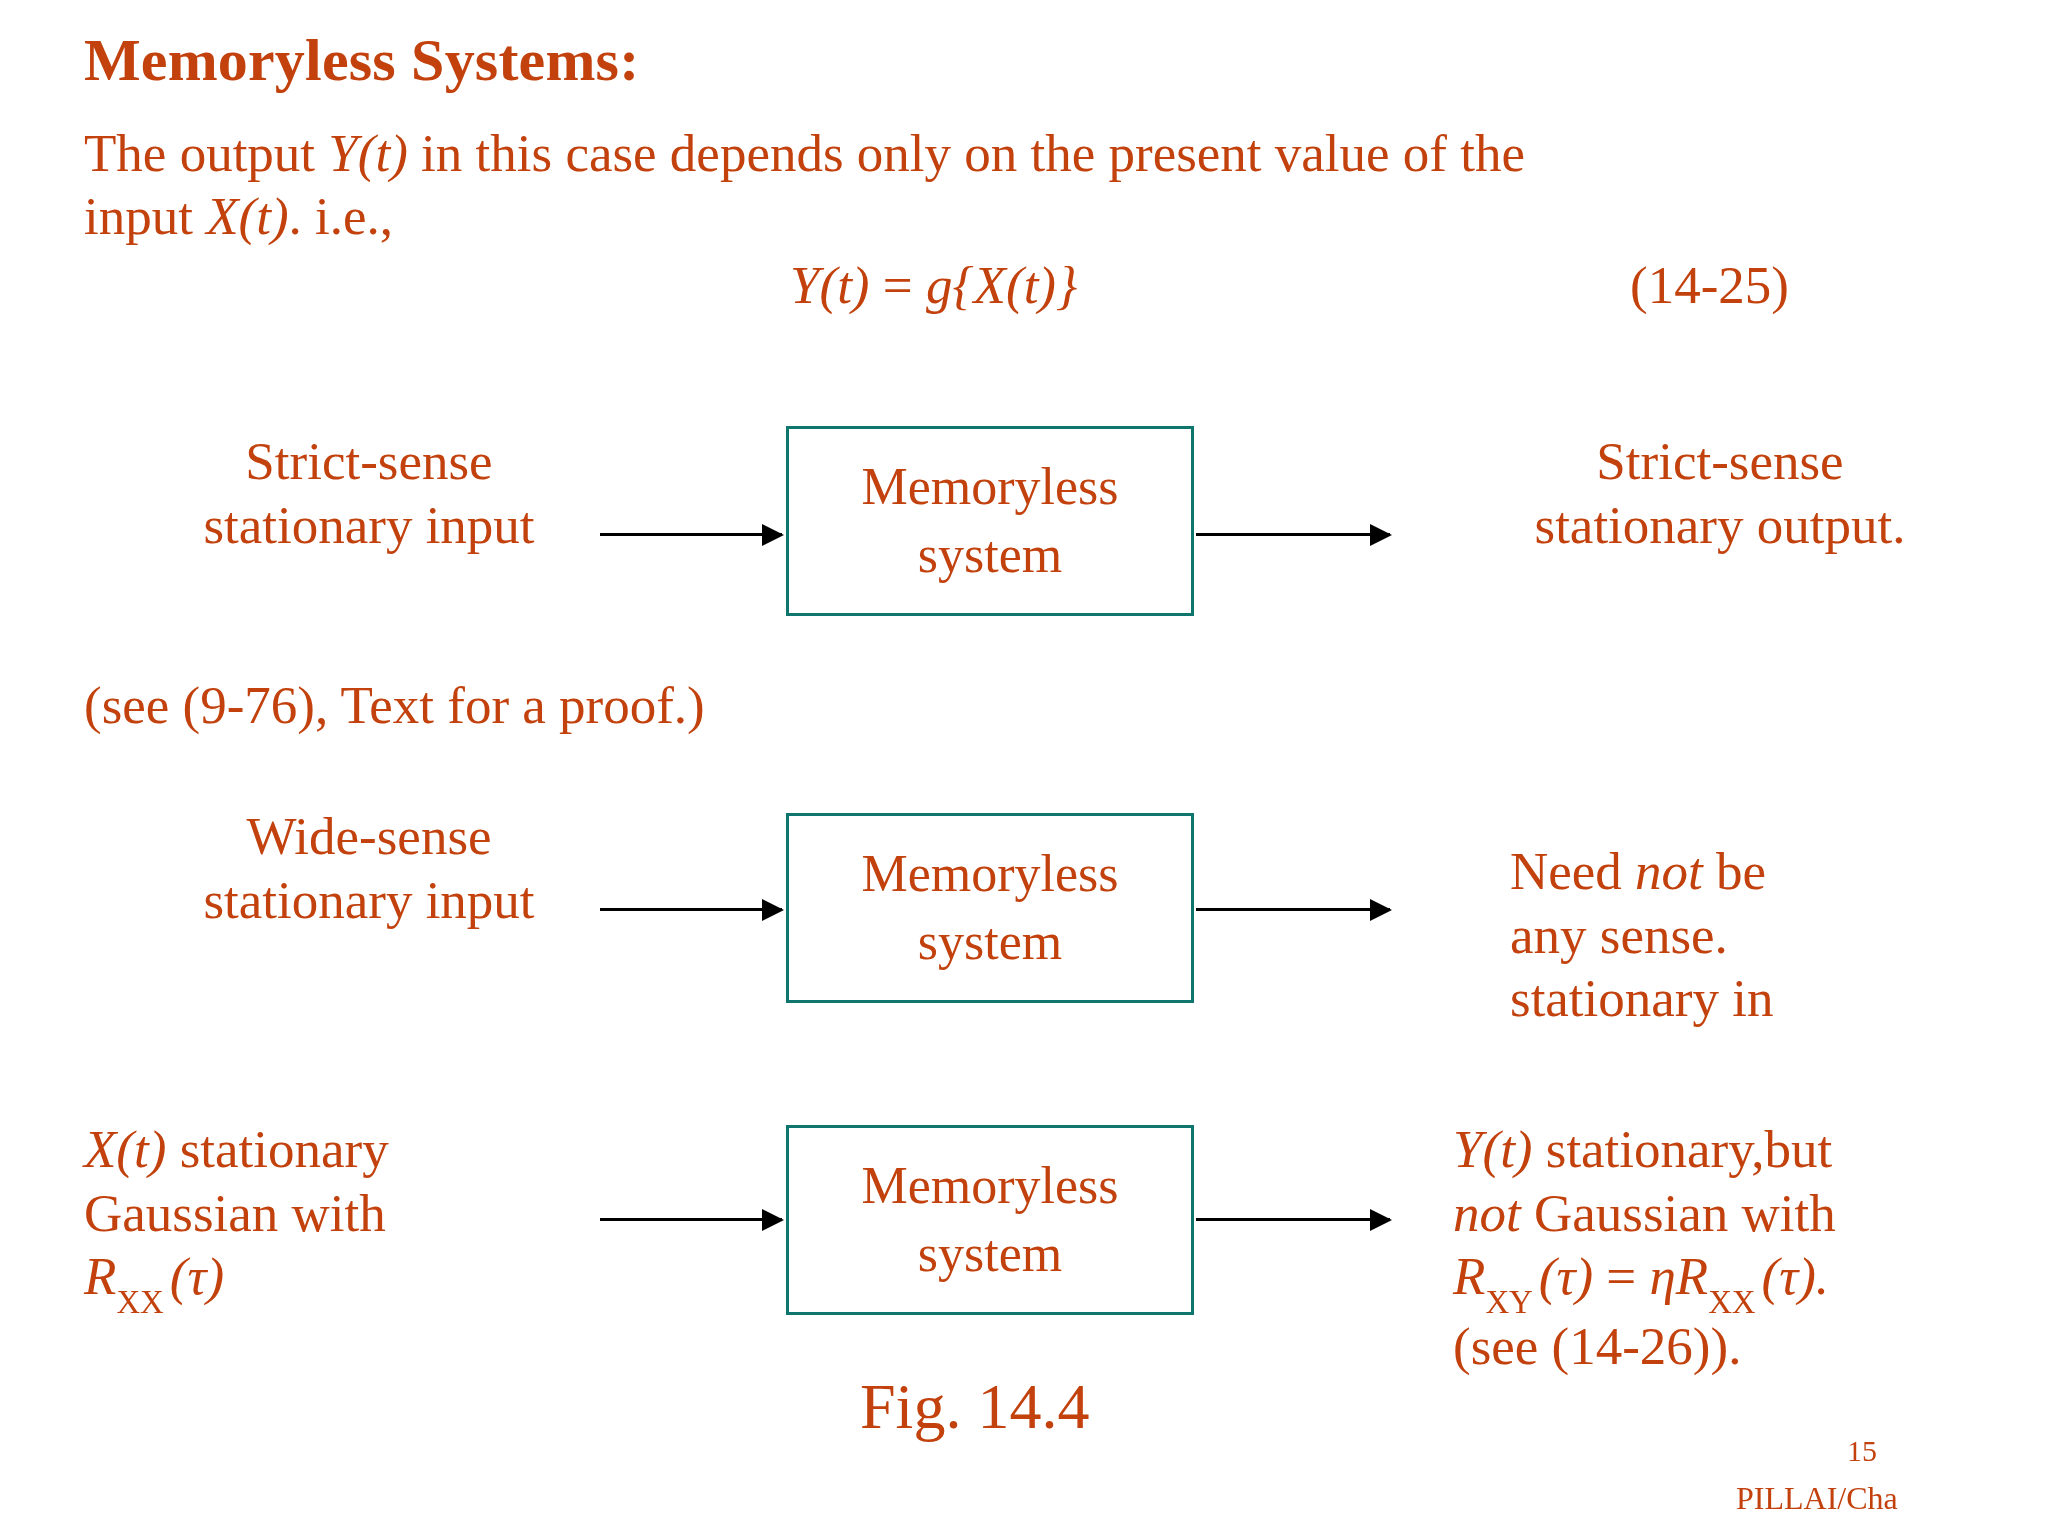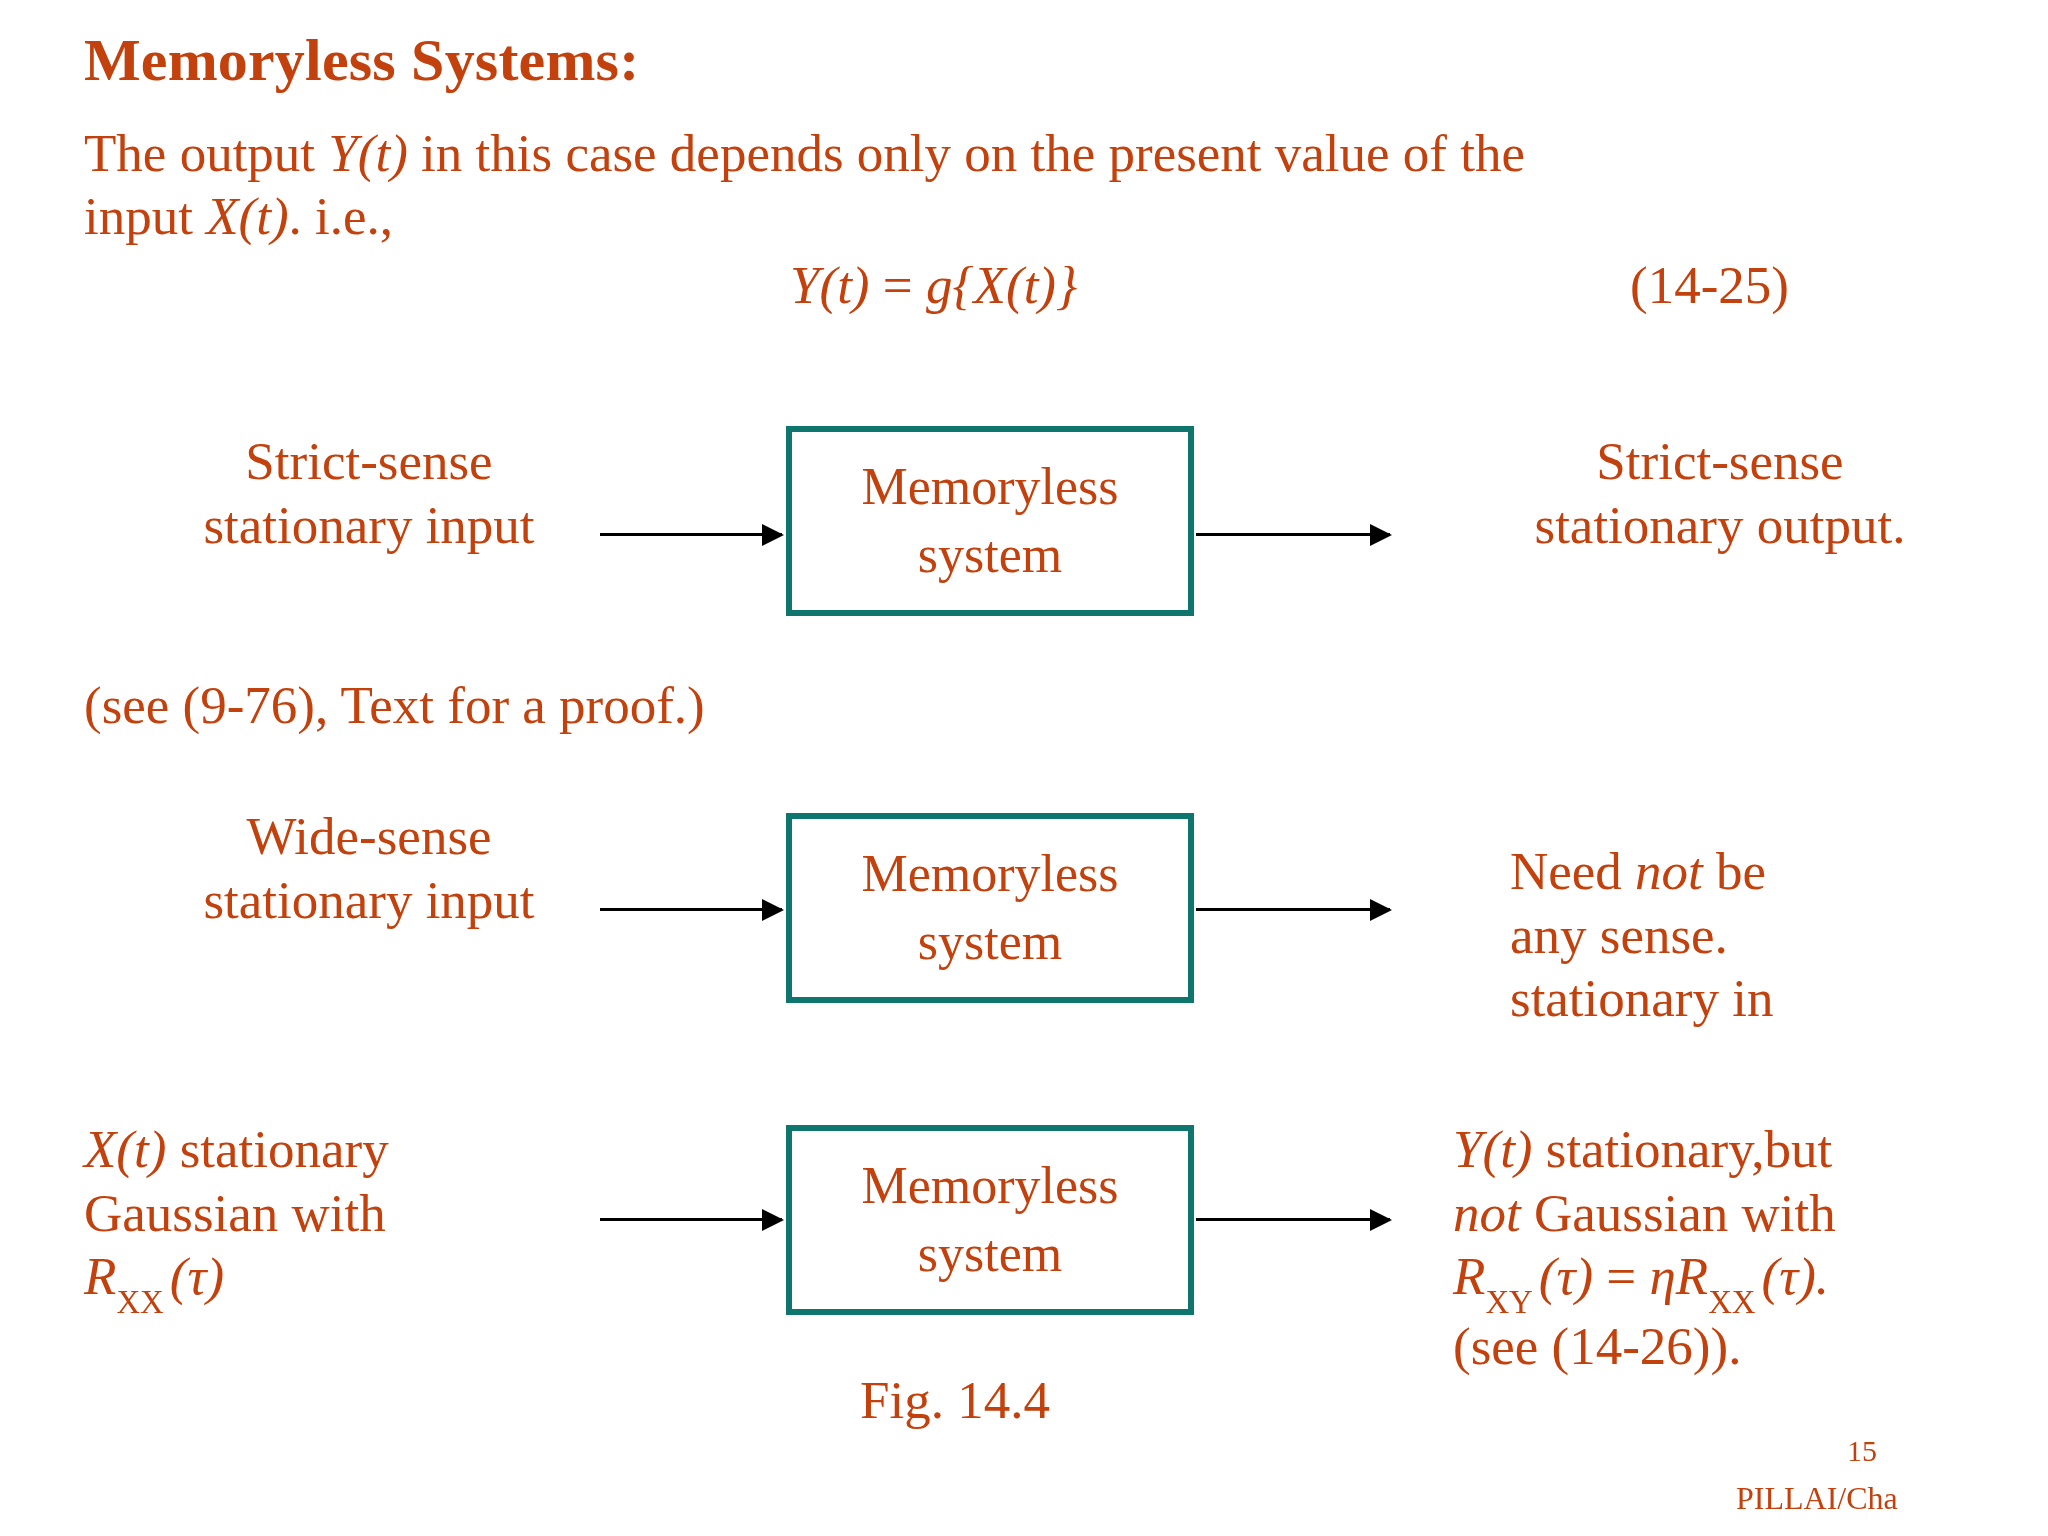--- a/index.html
+++ b/index.html
@@ -45,21 +45,21 @@
   }
   .eqnum {
     left: 1630px;
     top: 255px;
     font-size: 53px;
     white-space: nowrap;
   }
 
   
   .msbox {
-    border: 6px solid #0f766e;
+    border: 3px solid #0f766e;
     background: #ffffff;
     box-sizing: border-box;
     text-align: left;
     font-size: 52px;
     line-height: 1.30;
     display: flex;
     flex-direction: column;
     justify-content: center;
     align-items: center;
   }
@@ -94,21 +94,21 @@
   .note {
     left: 84px;
     top: 675px;
     font-size: 53px;
     white-space: nowrap;
   }
 
   .figlabel {
     left: 860px;
     top: 1370px;
-    font-size: 53px;
+    font-size: 64px;
     white-space: nowrap;
   }
 
   .pagenum {
     left: 1847px;
     top: 1434px;
     font-size: 30px;
     white-space: nowrap;
   }
   .credit {

